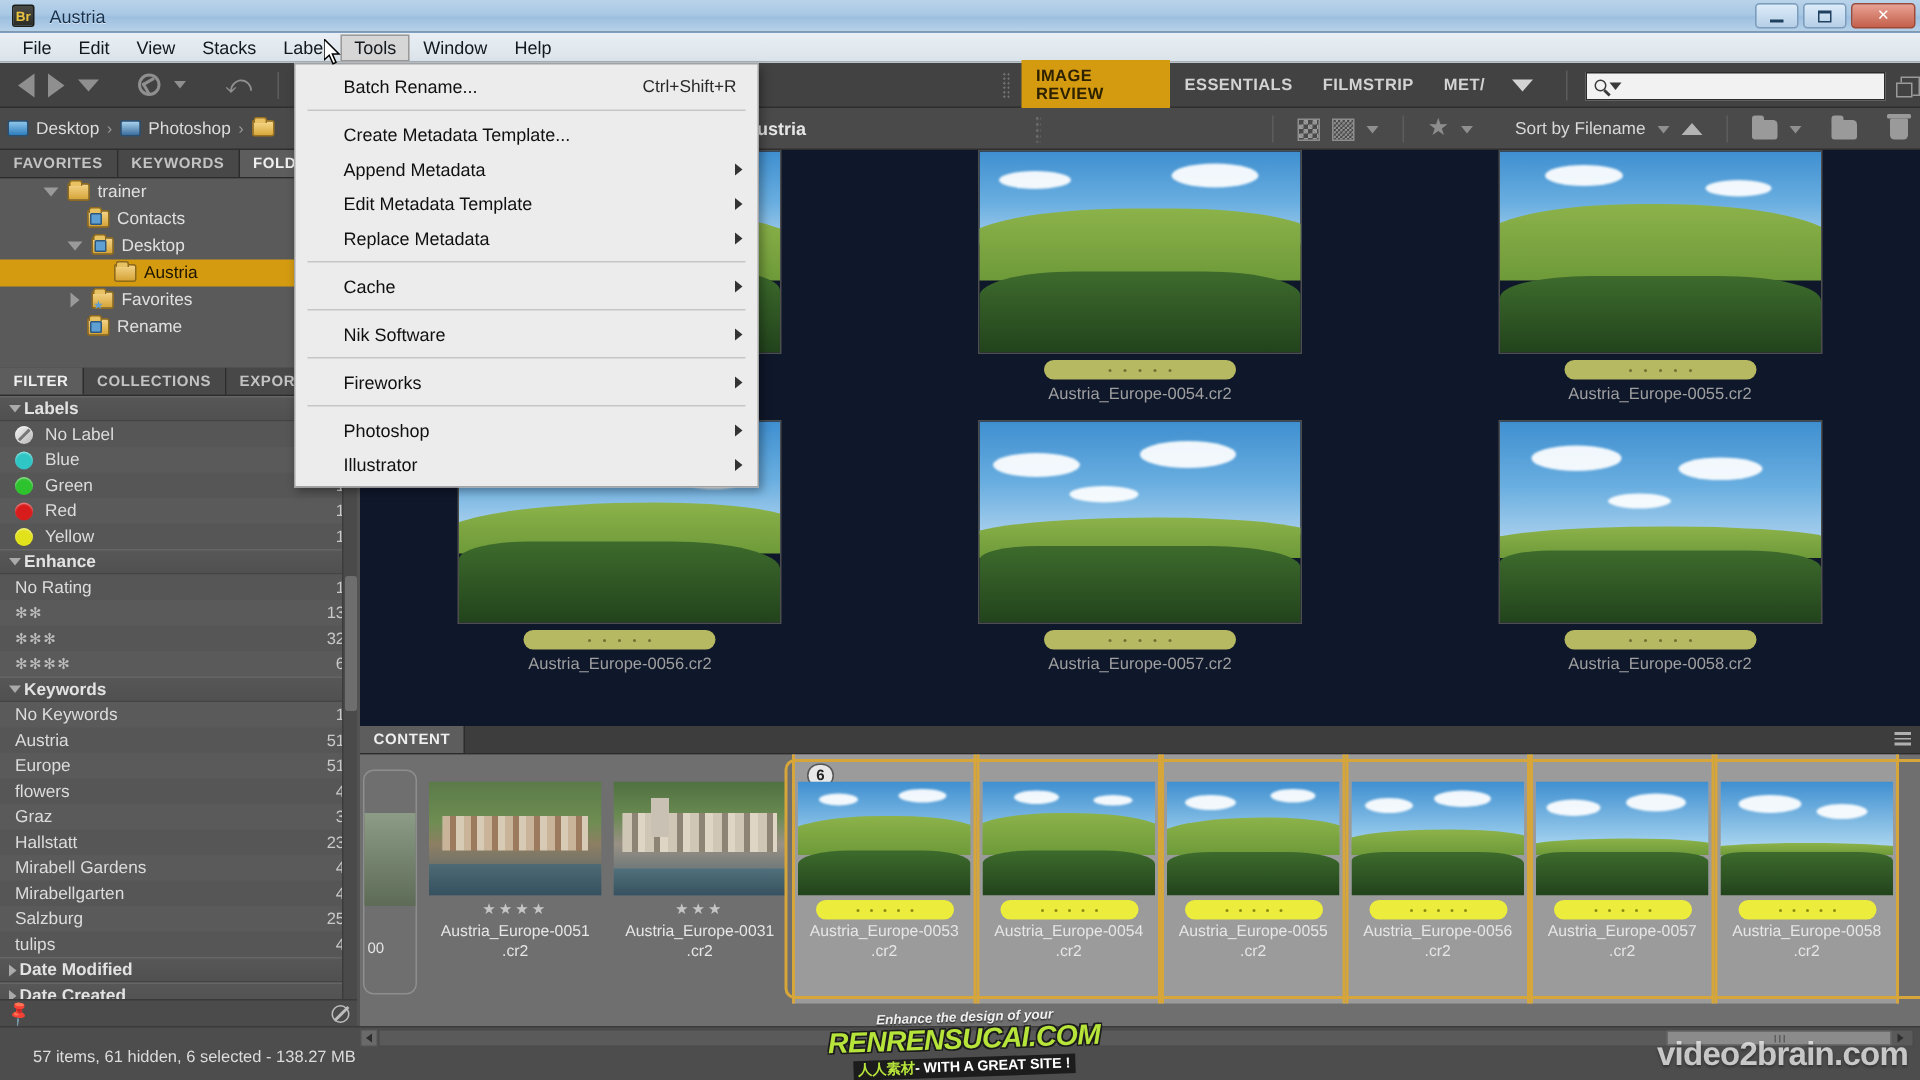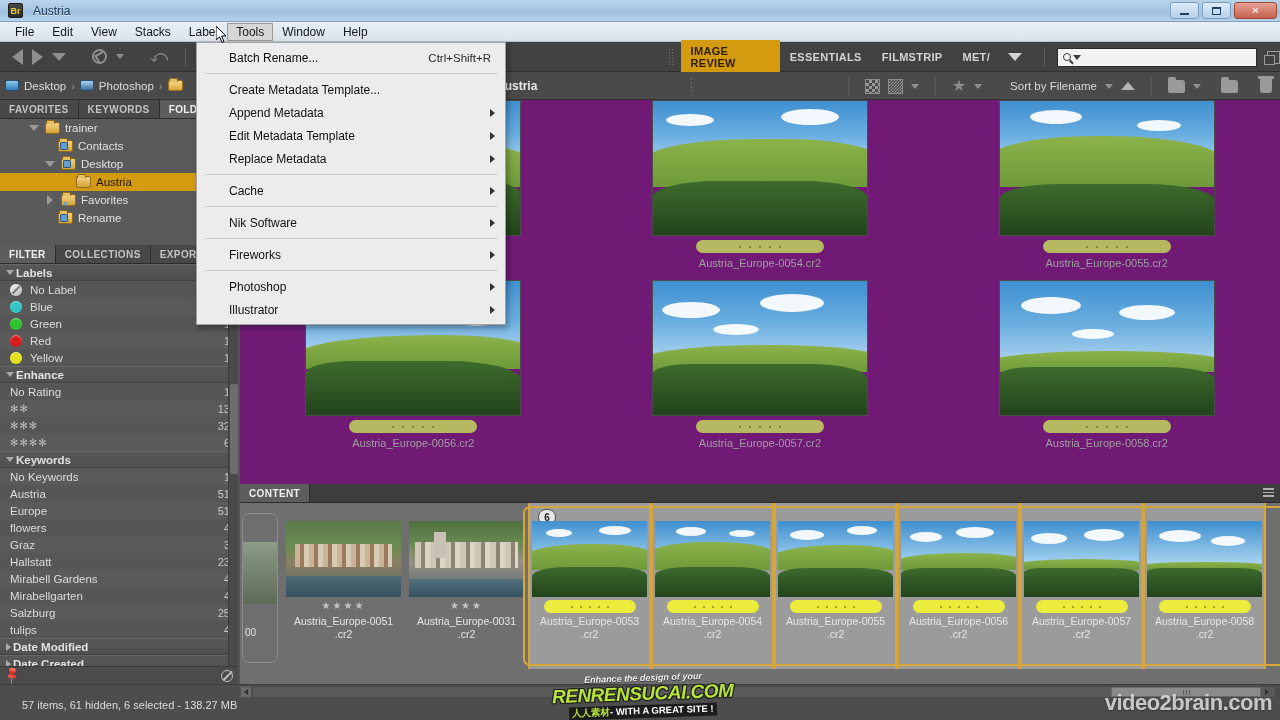--- a/index.html
+++ b/index.html
@@ -243,21 +243,21 @@
     height: 18px; background: #4b4b4b; border-top: 1px solid #3a3a3a;
     display: flex; align-items: center; justify-content: space-between; padding: 0 5px;
   }
   .pin-ico { color: #c9c9c9; font-size: 12px; transform: rotate(-40deg); }
   .no-ico { width: 12px; height: 12px; border: 1.6px solid #bdbdbd; border-radius: 50%; position: relative; }
   .no-ico:after { content:''; position:absolute;left:-1px;top:4px;width:13px;height:1.6px;background:#bdbdbd;transform:rotate(-45deg); }
 
   
   .preview-area {
     position: absolute; left: 240px; top: 100px; width: 1040px; height: 384px;
-    background: #701a75; overflow: hidden;
+    background: #0f172a; overflow: hidden;
   }
   .pv-grid { display: grid; grid-template-columns: repeat(3, 1fr); }
   .pv-cell { height: 180px; display: flex; flex-direction: column; align-items: center; justify-content: flex-start; }
   .pv-img {
     width: 216px; height: 136px; border: 1px solid #4d4d4d; overflow: hidden; position: relative;
   }
   .sky { position:absolute; left:0; top:0; width:100%; height:46%;
          background: linear-gradient(to bottom, #3f8fd0 0%, #69aee0 55%, #a7cfed 100%); }
   .cloud { position: absolute; background: rgba(255,255,255,.92); border-radius: 50%; filter: blur(0.6px); }
   .hill { position:absolute; left:-5%; width: 110%;

